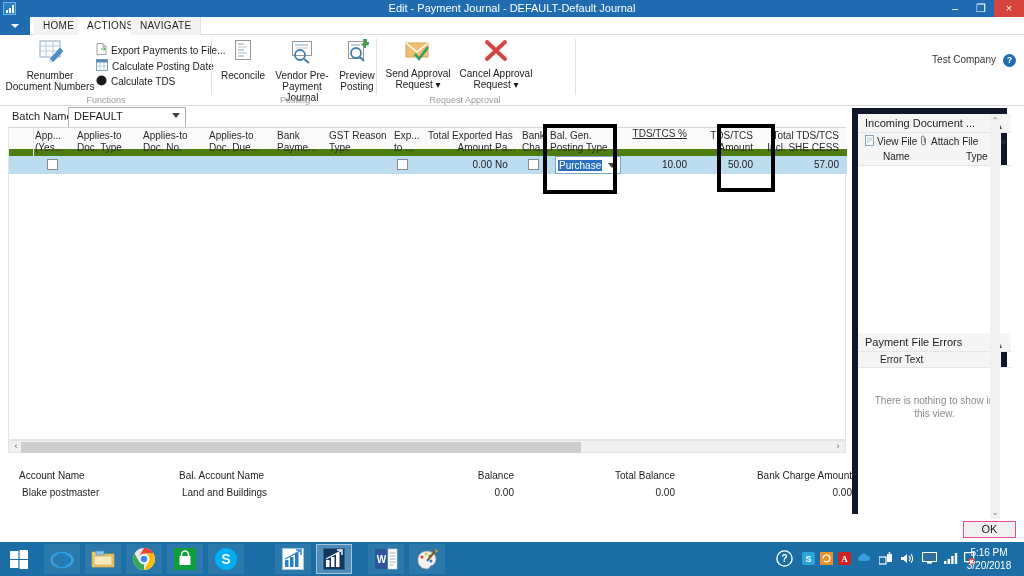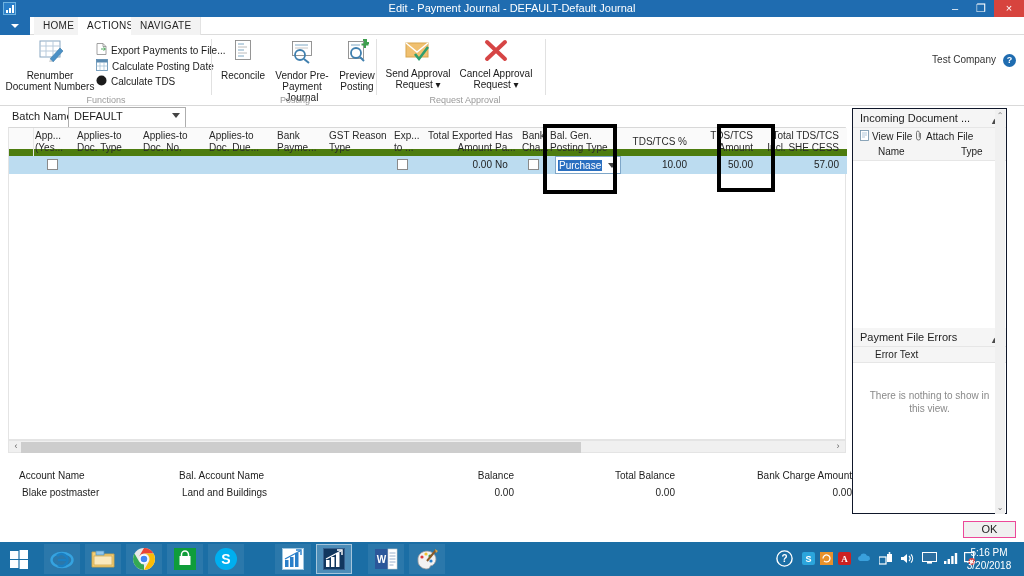--- a/index.html
+++ b/index.html
@@ -132,21 +132,21 @@
   
   .totals{ position:absolute; left:7px; top:470px; width:850px; height:40px; }
   .tcol{ position:absolute; font-size:10px; }
   .tcol .h{ color:#1d1d1d; }
   .tcol .v{ color:#1d1d1d; margin-top:6px; }
   .tcol.r{ text-align:right; }
 
   
   .sidebar{
     position:absolute; left:852px; top:108px; width:155px; height:406px;
-    background:#f5f5f5; border:1px solid #0f172a;
+    background:#f5f5f5; border:6px solid #0f172a;
   }
   .fb-head{
     position:absolute; left:0; width:153px; height:19px;
     background:#f5f5f5; border-bottom:1px solid #e6e6e6;
   }
   .fb-head .t{ position:absolute; left:7px; top:3px; font-size:11px; color:#1d1d1d; white-space:nowrap; }
   .fb-head .chev{ position:absolute; right:7px; top:7px; font-size:9px; color:#4a4a4a; }
   .fb-actions{ position:absolute; left:0; top:19px; width:153px; height:17px; }
   .fb-act{ position:absolute; top:2px; font-size:10px; color:#1d1d1d; display:flex; align-items:center; gap:3px; }
   .fb-more{ position:absolute; right:5px; top:3px; font-size:10px; color:#444; }
@@ -309,21 +309,21 @@
           </svg>
         </span>
         <span>Preview</span><br>
         <span>Posting</span>
       </div>
 
       <div class="glabel" style="left:0; width:164px;">Posting</div>
       <div class="gsep"></div>
     </div>
 
-    <div class="rgroup" style="left:378px; width:168px;">
+    <div class="rgroup" style="left:378px; width:198px;">
       <div class="bigbtn" style="left:4px; top:4px; width:72px;">
         <span class="ic">
           <svg width="30" height="24" viewBox="0 0 30 24">
             <rect x="3" y="4" width="22" height="14" fill="#f0c070" stroke="#d8a64e" stroke-width="1"></rect>
             <path d="M3 4 L14 13 L25 4" fill="none" stroke="#ffffff" stroke-width="1.4"></path>
             <path d="M12 15 L16 20 L25 8" fill="none" stroke="#2f9e6e" stroke-width="2.6"></path>
           </svg>
         </span>
         <span>Send Approval</span><br>
         <span>Request ▾</span>
@@ -394,21 +394,21 @@
         <span>Pa...</span>
       </div>
       <div class="gh" style="left:513px; width:28px;">
         <span>Bank</span><br>
         <span>Cha...</span>
       </div>
       <div class="gh" style="left:541px; width:70px;">
         <span>Bal. Gen.</span><br>
         <span>Posting Type</span>
       </div>
-      <div class="gh r" style="left:600px; width:78px; top:8px;">
+      <div class="gh r" style="left:600px; width:78px; top:0;text-decoration:underline;">
         <span>TDS/TCS %</span>
       </div>
       <div class="gh r" style="left:686px; width:58px;">
         <span>TDS/TCS</span><br>
         <span>Amount</span>
       </div>
       <div class="gh r" style="left:752px; width:78px;">
         <span>Total TDS/TCS</span><br>
         <span>Incl. SHE CESS</span>
       </div>

